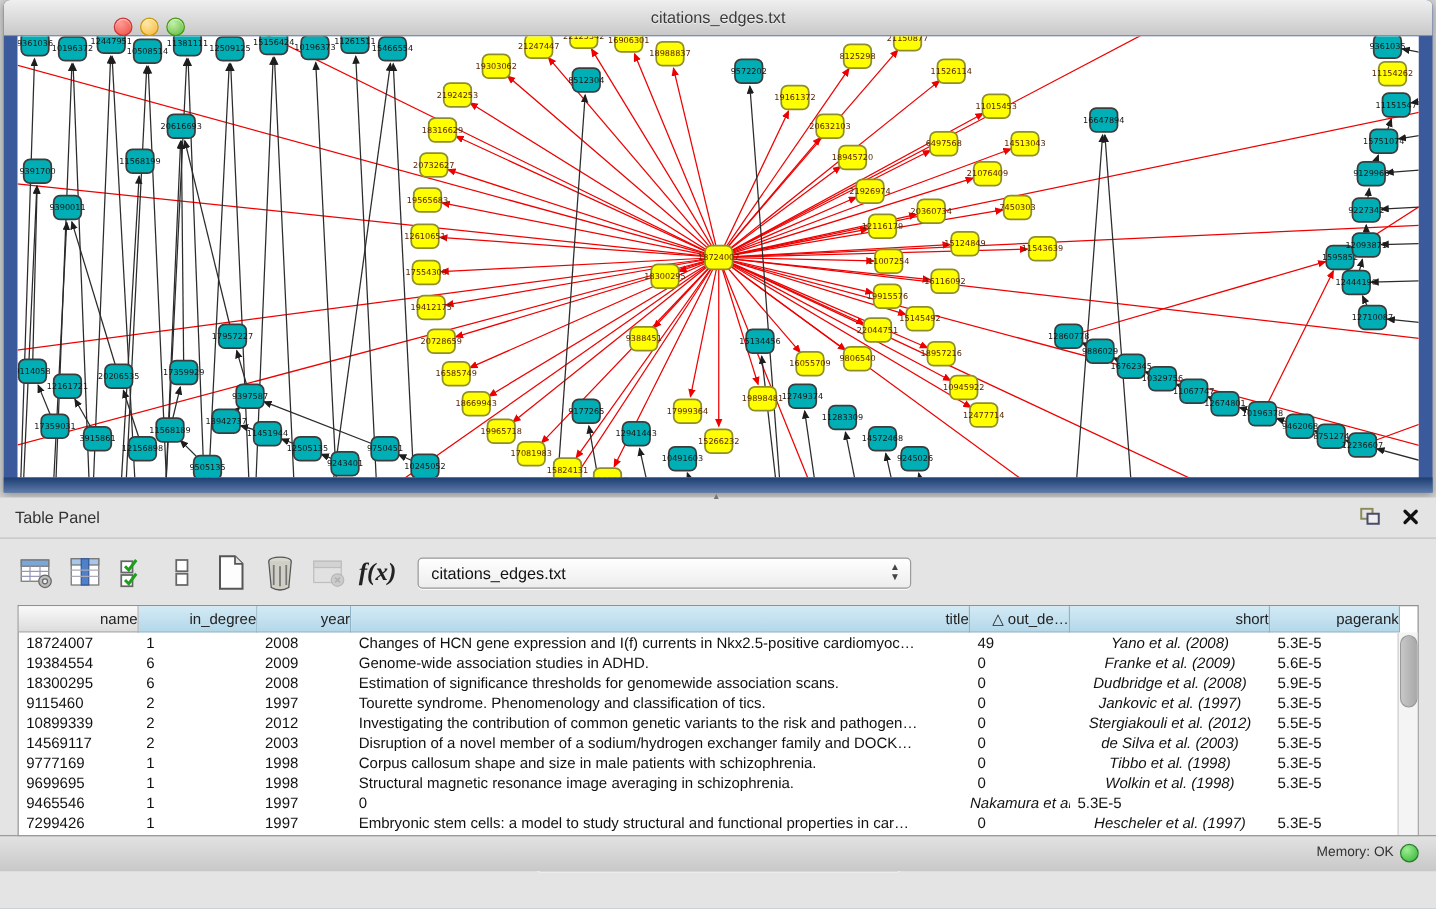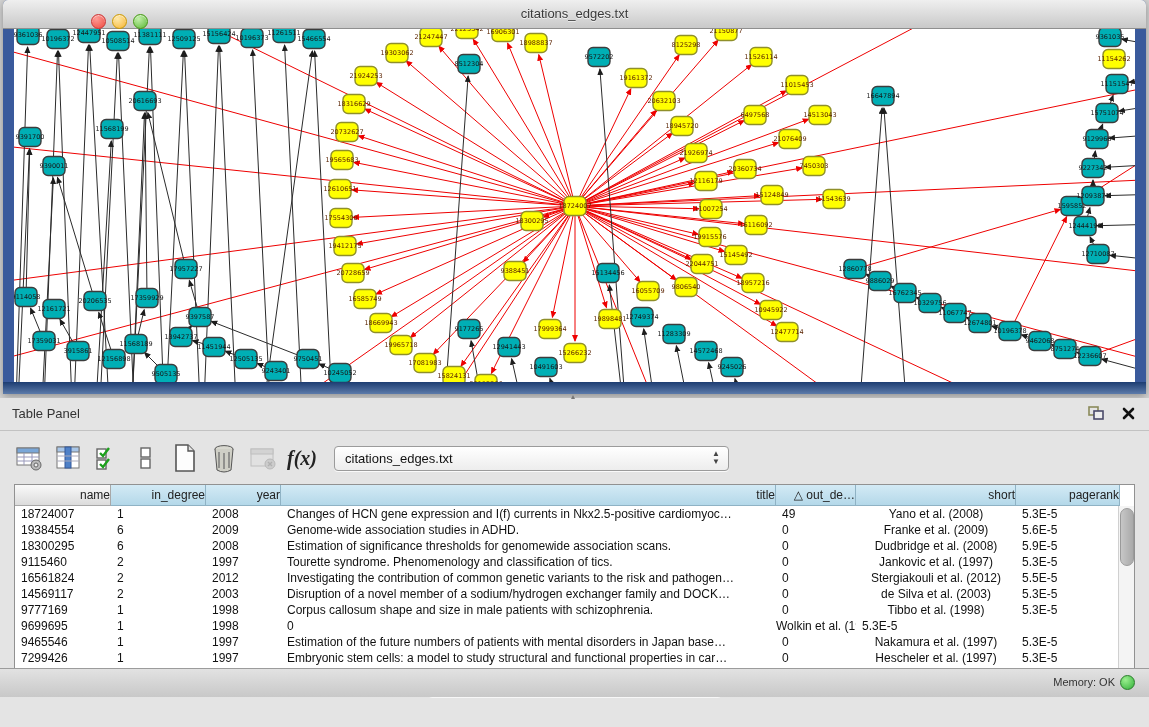--- a/index.html
+++ b/index.html
@@ -40,21 +40,21 @@
   
   .tbl{position:absolute;left:14px;top:86px;width:1121px;height:186px;background:#fff;border:1px solid #919191;box-sizing:border-box;}
   .tbl-header{display:grid;grid-template-columns:96px 95px 75px 495px 80px 160px 104px;height:21px;}
   .th{font-size:12px;color:#222;text-align:right;line-height:20px;
     background:linear-gradient(#d3eaf5,#b4d8e9);border-right:1px solid #8fb2c4;border-bottom:1px solid #8fb2c4;
     overflow:hidden;white-space:nowrap;cursor:pointer;}
   .th.name{background:linear-gradient(#fafafa,#dcdcdc);border-right:1px solid #a8a8a8;border-bottom:1px solid #a8a8a8;}
   .tbl-body{position:absolute;left:0;top:21px;right:15px;bottom:0;overflow:hidden;}
   .tr{display:grid;grid-template-columns:96px 95px 75px 495px 80px 160px 104px;height:16px;line-height:16px;}
   .td{font-size:12px;color:#111;padding-left:6px;white-space:nowrap;overflow:hidden;cursor:default;}
-  .td.center{text-align:center;padding-left:0;}
+  .td.center{text-align:center;padding-left:0;font-style:italic;}
   .vscroll{position:absolute;right:0;top:21px;bottom:0;width:15px;background:#f4f4f4;border-left:1px solid #d0d0d0;}
   .vthumb{position:absolute;left:1px;top:2px;width:12px;height:56px;border-radius:7px;
     background:linear-gradient(90deg,#c7c7c7,#a9a9a9);border:1px solid #9a9a9a;cursor:pointer;}
   
   .tabs{position:absolute;left:50%;top:275px;transform:translateX(-50%);display:flex;height:22px;
     border:1px solid #8d8d8d;border-radius:6px;overflow:hidden;background:#fff;box-shadow:0 1px 0 rgba(255,255,255,.7);}
   .tab{padding:0 16px;font-size:12px;line-height:21px;color:#1a1a1a;background:linear-gradient(#ffffff,#efefef);
     border-right:1px solid #8d8d8d;cursor:pointer;white-space:nowrap;}
   .tab:last-child{border-right:none;}
   .tab.active{background:linear-gradient(#959595,#6d6d6d);color:#f2f2f2;text-shadow:0 -1px 0 rgba(0,0,0,.3);}
@@ -808,21 +808,21 @@
         <div class="tr">
           <div class="td">9115460</div>
           <div class="td">2</div>
           <div class="td">1997</div>
           <div class="td">Tourette syndrome. Phenomenology and classification of tics.</div>
           <div class="td">0</div>
           <div class="td center">Jankovic et al. (1997)</div>
           <div class="td">5.3E-5</div>
         </div>
         <div class="tr">
-          <div class="td">16561824</div>
+          <div class="td">10899339</div>
           <div class="td">2</div>
           <div class="td">2012</div>
           <div class="td">Investigating the contribution of common genetic variants to the risk and pathogen…</div>
           <div class="td">0</div>
           <div class="td center">Stergiakouli et al. (2012)</div>
           <div class="td">5.5E-5</div>
         </div>
         <div class="tr">
           <div class="td">14569117</div>
           <div class="td">2</div>
@@ -838,29 +838,29 @@
           <div class="td">1998</div>
           <div class="td">Corpus callosum shape and size in male patients with schizophrenia.</div>
           <div class="td">0</div>
           <div class="td center">Tibbo et al. (1998)</div>
           <div class="td">5.3E-5</div>
         </div>
         <div class="tr">
           <div class="td">9699695</div>
           <div class="td">1</div>
           <div class="td">1998</div>
+          <div class="td">Structural magnetic resonance image averaging in schizophrenia.</div>
           <div class="td">0</div>
           <div class="td center">Wolkin et al. (1998)</div>
           <div class="td">5.3E-5</div>
         </div>
         <div class="tr">
           <div class="td">9465546</div>
           <div class="td">1</div>
           <div class="td">1997</div>
-          <div class="td">Estimation of the future numbers of patients with mental disorders in Japan base…</div>
           <div class="td">0</div>
           <div class="td center">Nakamura et al. (1997)</div>
           <div class="td">5.3E-5</div>
         </div>
         <div class="tr">
           <div class="td">7299426</div>
           <div class="td">1</div>
           <div class="td">1997</div>
           <div class="td">Embryonic stem cells: a model to study structural and functional properties in car…</div>
           <div class="td">0</div>

